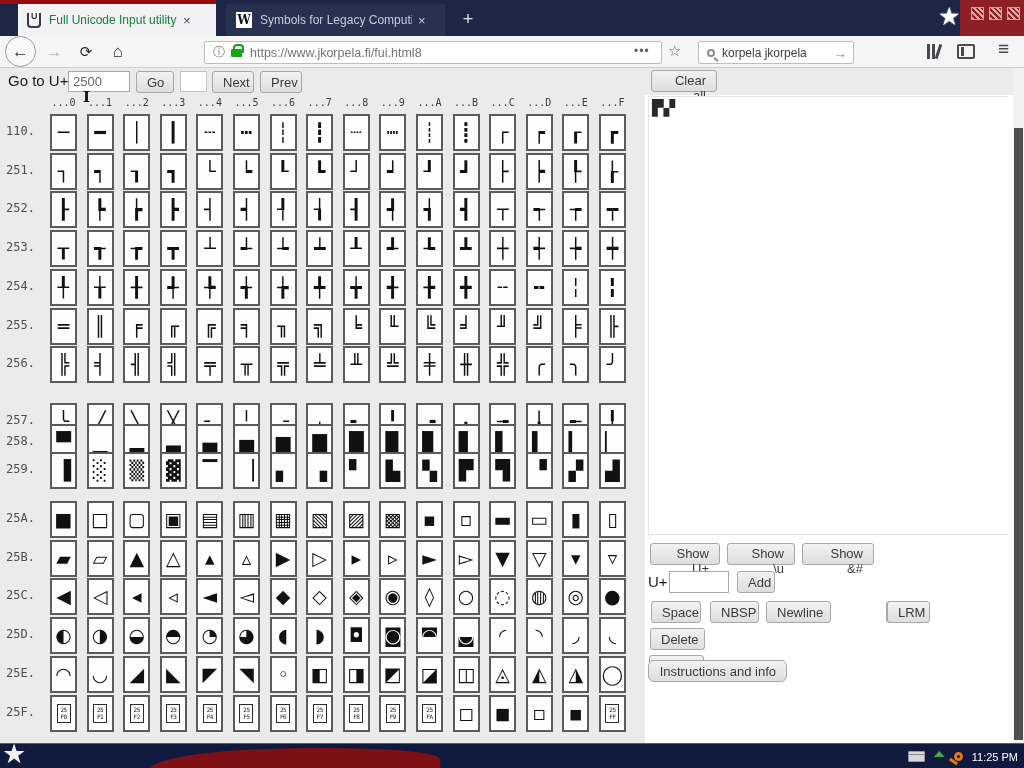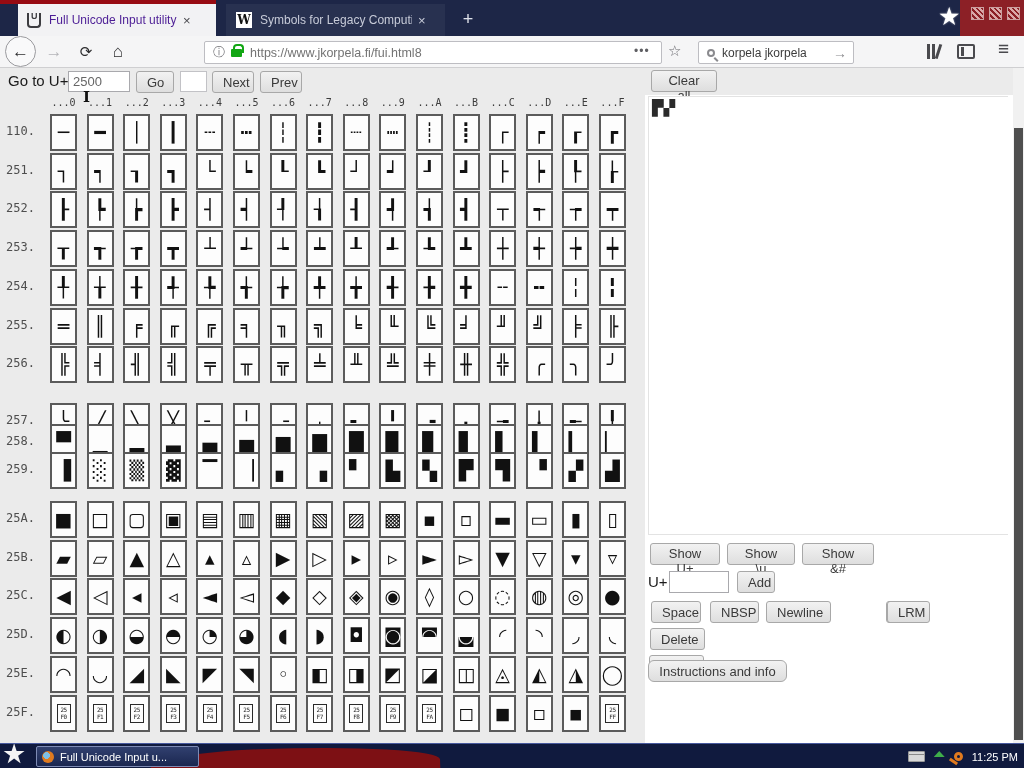--- a/index.html
+++ b/index.html
@@ -7,21 +7,21 @@
   body { font-family:"Liberation Sans", sans-serif; }
   #screen { position:relative; width:1024px; height:768px; background:#ebebeb; overflow:hidden; }
 
   
   .titlebar { position:absolute; left:0; top:0; width:1024px; height:36px; background:#1d2647; }
   .red-strip { position:absolute; left:0; top:0; width:216px; height:4px; background:#970b12; }
   .tab { position:absolute; top:4px; height:32px; display:flex; align-items:center; cursor:default; }
   .tab.active { left:18px; width:198px; background:#f2f2f4; }
   .tab.inactive { left:226px; width:219px; background:rgba(255,255,255,0.05); }
   .tab-title { font-size:12px; white-space:nowrap; overflow:hidden; text-overflow:clip; }
-  .tab.active .tab-title { color:#4c1d95; width:128px; }
+  .tab.active .tab-title { color:#15803d; width:128px; }
   .tab.inactive .tab-title { color:#c7cbd8; width:152px; }
   .tab-close { font-size:13px; margin-left:6px; }
   .tab.active .tab-close { color:#4a4a4f; }
   .tab.inactive .tab-close { color:#c7cbd8; }
   .fui-favicon { width:14px; height:15px; border:2px solid #3c3c40; border-top:none; border-radius:0 0 4px 4px;
                  margin:0 8px 0 9px; position:relative; }
   .fui-favicon span { position:absolute; left:2px; top:-2px; font-size:9px; font-weight:bold; color:#3c3c40; }
   .wiki-favicon { width:16px; height:16px; background:#fff; color:#111; font-family:"DejaVu Serif", serif;
                   font-size:12px; font-weight:bold; text-align:center; line-height:16px; margin:0 8px 0 10px; }
   .newtab-btn { position:absolute; left:456px; top:8px; width:24px; height:24px; color:#dfe2ea;
@@ -73,21 +73,21 @@
   .content { position:absolute; left:0; top:68px; width:880px; height:675px; background:#ebebeb; }
   .right-white { position:absolute; left:645px; top:27px; width:368px; height:648px; background:#fff; }
 
   .goto-bar { position:absolute; left:0; top:0; width:1013px; height:27px; }
   .goto-label { position:absolute; left:8px; top:4px; font-size:15px; color:#1a1a1a; }
   .goto-input { position:absolute; left:68px; top:3px; width:62px; height:21px; background:#fff;
                 border:1px solid #a9a9ad; font-size:13px; color:#666; padding:0 4px;
                 font-family:"Liberation Sans", sans-serif; }
   .btn { background:linear-gradient(#f2f2f2,#dedede); border:1px solid #a8a8a8; border-radius:3px;
          color:#3a3a3a; font-size:13px; font-family:"Liberation Sans", sans-serif; padding:2px 10px;
-         position:absolute; height:22px; cursor:default; }
+         position:absolute; height:22px; cursor:default;text-align:right; }
   .go-btn { left:136px; top:3px; width:38px; }
   .mini-input { position:absolute; left:180px; top:3px; width:27px; height:21px; background:#fff;
                 border:1px solid #c2c2c6; }
   .next-btn { left:212px; top:3px; width:42px; }
   .prev-btn { left:260px; top:3px; width:42px; }
   .clearall-btn { left:651px; top:2px; width:66px; }
 
   .ibeam { position:absolute; left:83px; top:20px; color:#111; font-family:"DejaVu Serif", serif;
            font-size:15px; font-weight:bold; z-index:5; }
 
@@ -665,24 +665,20 @@
     <button class="btn instr-btn">Instructions and info</button>
 
     <div class="scrollbar">
       <div class="scroll-thumb"></div>
     </div>
   </div>
 
   <div class="taskbar">
     <div class="tb-swoosh"></div>
     <div class="tb-star">★</div>
-    <div class="tb-btn">
-      <span class="ff-ic"></span>
-      <span class="tb-btn-label">Full Unicode Input u...</span>
-    </div>
     <div class="tray">
       <span class="kbd-ic"></span>
       <span class="eject-ic"></span>
       <span class="key-ic"></span>
       <span class="clock">11:25 PM</span>
     </div>
   </div>
 
 </div>
 

